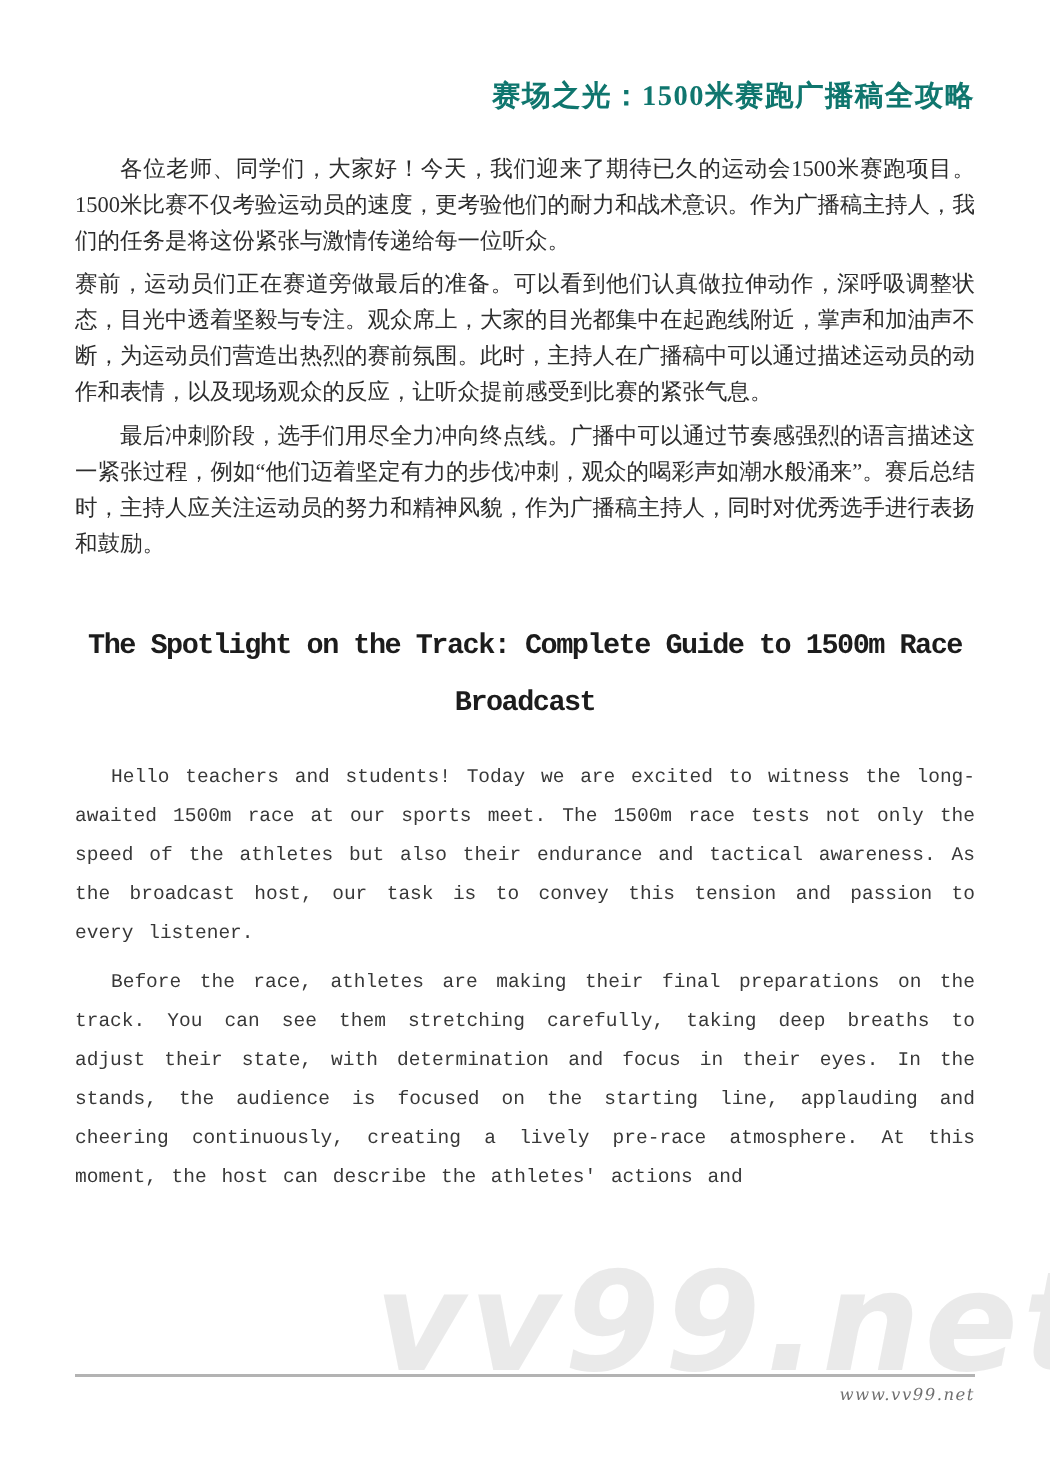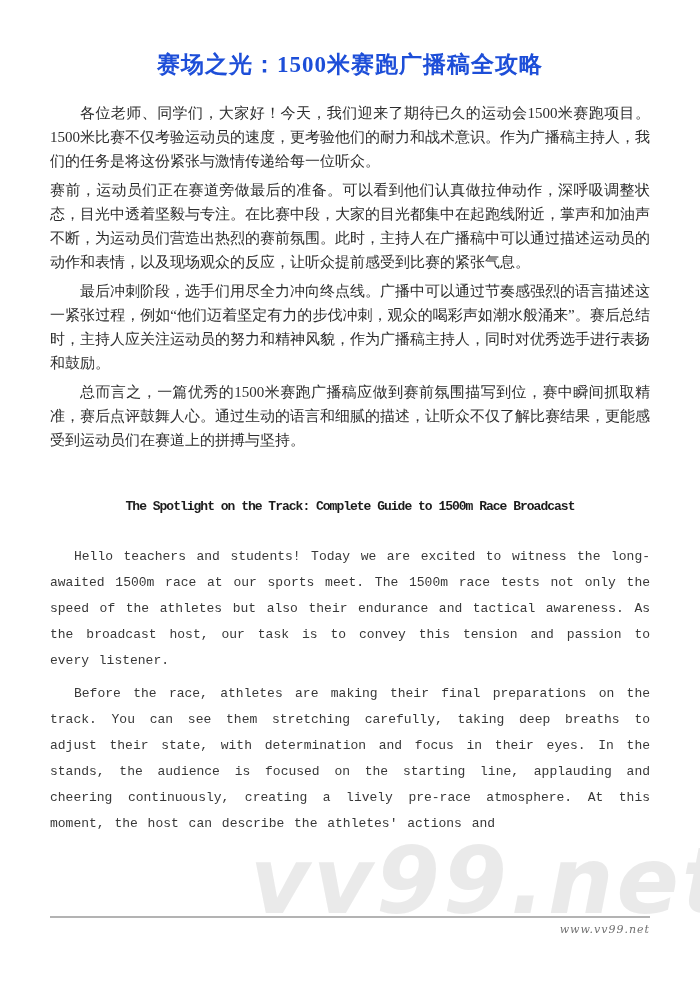--- a/index.html
+++ b/index.html
@@ -16,41 +16,41 @@
   }
   .page {
     position: relative;
     width: 600px;
     margin: 0 auto;
     padding-top: 50px;
     z-index: 1;
   }
   
   .zh-title {
-    font-size: 23px;
+    font-size: 19px;
     font-weight: bold;
-    color: #1d4ed8;
-    text-align: center;
+    color: #0f766e;
+    text-align: right;
     letter-spacing: 1px;
     margin: 0 0 21px 0;
     line-height: 30px;
   }
   .zh-para {
     font-size: 15px;
     line-height: 24px;
     color: #2d2d2d;
     text-align: justify;
     text-indent: 2em;
     margin: 2px 0 5px 0;
   }
   .zh-para.no-indent { text-indent: 0; }
   
   .en-title {
     font-family: "Liberation Mono", "DejaVu Sans Mono", monospace;
-    font-size: 13px;
+    font-size: 19px;
     letter-spacing: -1px;
     font-weight: bold;
     color: #1c1c1c;
     text-align: center;
     line-height: 38px;
     margin: 36px auto 18px auto;
     max-width: 600px;
   }
   .en-para {
     font-family: "Liberation Mono", "DejaVu Sans Mono", monospace;
@@ -105,23 +105,22 @@
 </head>
 <body>
 
 <div class="watermark">vv99.net</div>
 
 <div class="page">
 
   <h1 class="zh-title">赛场之光：1500米赛跑广播稿全攻略</h1>
 
   <p class="zh-para">各位老师、同学们，大家好！今天，我们迎来了期待已久的运动会1500米赛跑项目。1500米比赛不仅考验运动员的速度，更考验他们的耐力和战术意识。作为广播稿主持人，我们的任务是将这份紧张与激情传递给每一位听众。</p>
-  <p class="zh-para no-indent">赛前，运动员们正在赛道旁做最后的准备。可以看到他们认真做拉伸动作，深呼吸调整状态，目光中透着坚毅与专注。在比赛中段，大家的目光都集中在起跑线附近，掌声和加油声不断，为运动员们营造出热烈的赛前氛围。此时，主持人在广播稿中可以通过描述运动员的动作和表情，以及现场观众的反应，让听众提前感受到比赛的紧张气息。</p>
+  <p class="zh-para no-indent">赛前，运动员们正在赛道旁做最后的准备。可以看到他们认真做拉伸动作，深呼吸调整状态，目光中透着坚毅与专注。观众席上，大家的目光都集中在起跑线附近，掌声和加油声不断，为运动员们营造出热烈的赛前氛围。此时，主持人在广播稿中可以通过描述运动员的动作和表情，以及现场观众的反应，让听众提前感受到比赛的紧张气息。</p>
   <p class="zh-para">最后冲刺阶段，选手们用尽全力冲向终点线。广播中可以通过节奏感强烈的语言描述这一紧张过程，例如“他们迈着坚定有力的步伐冲刺，观众的喝彩声如潮水般涌来”。赛后总结时，主持人应关注运动员的努力和精神风貌，作为广播稿主持人，同时对优秀选手进行表扬和鼓励。</p>
-  <p class="zh-para">总而言之，一篇优秀的1500米赛跑广播稿应做到赛前氛围描写到位，赛中瞬间抓取精准，赛后点评鼓舞人心。通过生动的语言和细腻的描述，让听众不仅了解比赛结果，更能感受到运动员们在赛道上的拼搏与坚持。</p>
 
   <h2 class="en-title">The Spotlight on the Track: Complete Guide to 1500m Race Broadcast</h2>
 
   <p class="en-para">Hello teachers and students! Today we are excited to witness the long-awaited 1500m race at our sports meet. The 1500m race tests not only the speed of the athletes but also their endurance and tactical awareness. As the broadcast host, our task is to convey this tension and passion to every listener.</p>
   <p class="en-para">Before the race, athletes are making their final preparations on the track. You can see them stretching carefully, taking deep breaths to adjust their state, with determination and focus in their eyes. In the stands, the audience is focused on the starting line, applauding and cheering continuously, creating a lively pre-race atmosphere. At this moment, the host can describe the athletes' actions and</p>
 
 </div>
 
 <div class="footer">
   <hr class="footer-divider">

